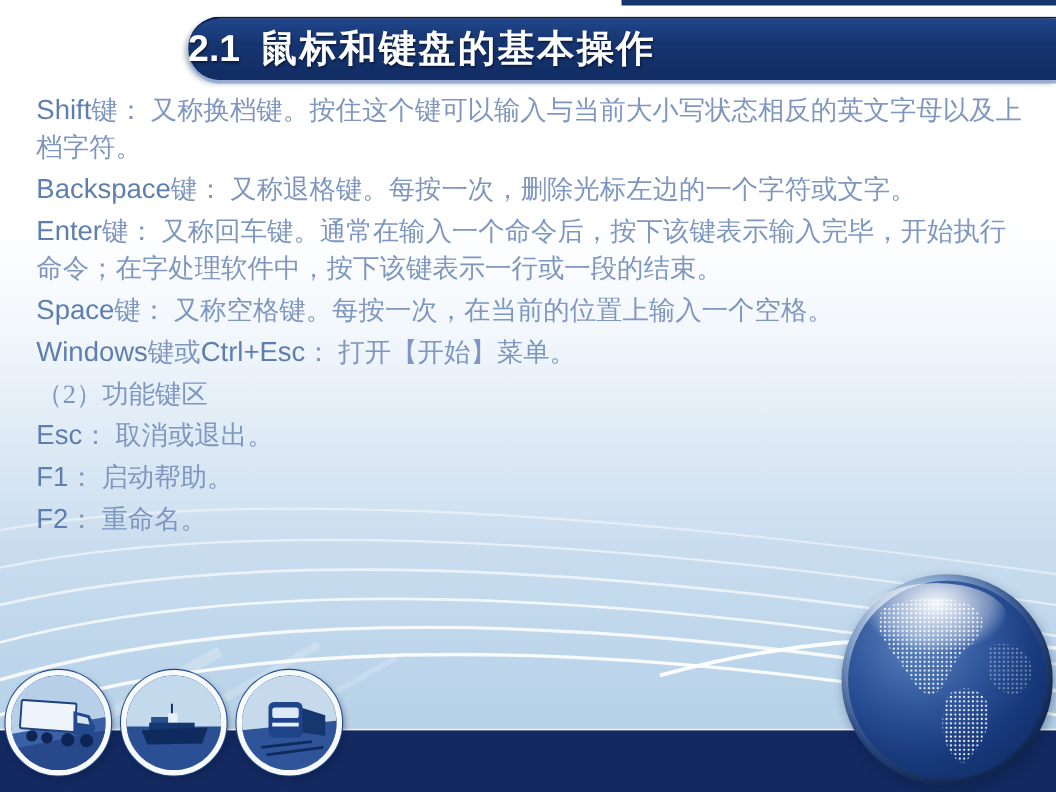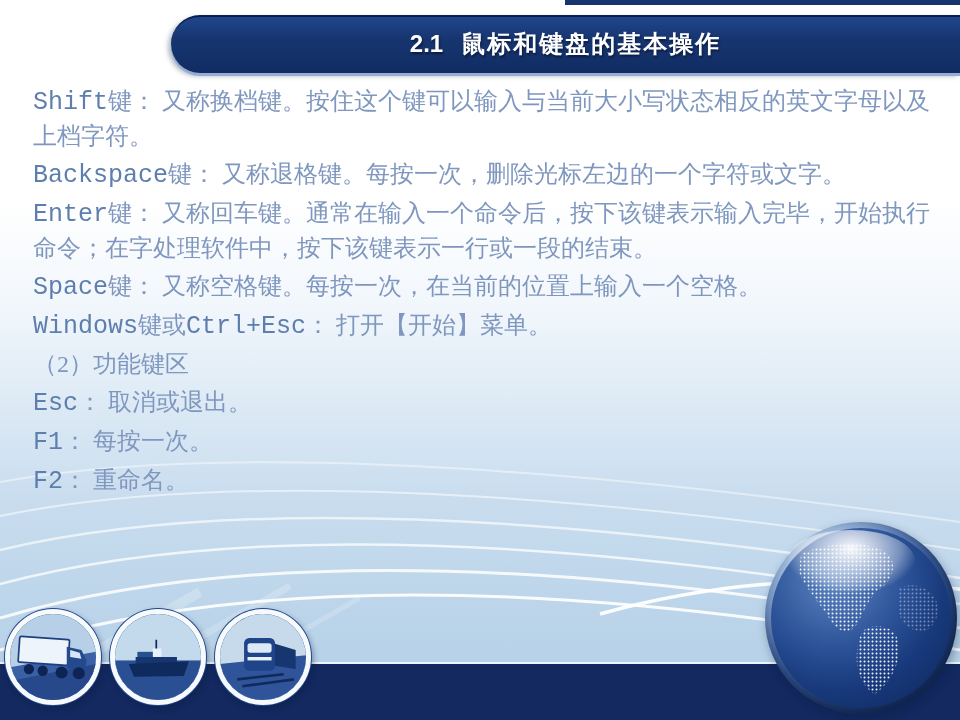--- a/index.html
+++ b/index.html
@@ -13,31 +13,31 @@
     position:absolute;left:565px;right:0;top:0;height:5px;background:#16356f;
   }
   .title-banner{
     position:absolute;left:171px;right:0;top:15px;height:56px;
     border-radius:30px 0 0 30px;
     background:linear-gradient(180deg,#20468c 0%,#16356f 40%,#112c63 100%);
     border-top:2px solid #0a1f4e;
     box-shadow:0 3px 0 #97aed2, -3px 3px 5px rgba(110,125,150,.55);
   }
   .title-banner .title{
-    width:100%;text-align:center;color:#ffffff;font-weight:bold;
-    font-size:24px;line-height:54px;white-space:nowrap;
+    width:100%;text-align:left;color:#ffffff;font-weight:bold;
+    font-size:34px;line-height:54px;white-space:nowrap;
     text-shadow:1px 2px 2px rgba(0,0,20,.45);
   }
   .title .num{font-family:"Liberation Sans",sans-serif;margin-right:18px;}
   .title .zh{font-family:"Liberation Serif",serif;letter-spacing:2px;}
   
   .body-text{position:absolute;left:33px;top:84px;width:902px;}
   .body-text p{margin:0 0 4px 0;font-size:24px;line-height:33px;}
   .body-text .latin{
-    font-family:Liberation Mono, monospace;color:#5e7fae;font-size:25px;
+    font-family:Liberation Sans, sans-serif;color:#5e7fae;font-size:25px;
   }
   .body-text .cjk{
     font-family:"Liberation Serif",serif;color:#7f97bf;
   }
   
   .waves{position:absolute;left:0;top:0;width:960px;height:720px;pointer-events:none;}
   
   .bottom-band{
     position:absolute;left:0;right:0;top:662px;height:58px;
     background:#13295f;border-top:2px solid #eef5fb;
@@ -97,21 +97,21 @@
   </div>
 
   <div class="body-text">
       <p><span class="latin">Shift</span><span class="cjk">键： 又称换档键。按住这个键可以输入与当前大小写状态相反的英文字母以及上档字符。</span></p>
       <p><span class="latin">Backspace</span><span class="cjk">键： 又称退格键。每按一次，删除光标左边的一个字符或文字。</span></p>
       <p><span class="latin">Enter</span><span class="cjk">键： 又称回车键。通常在输入一个命令后，按下该键表示输入完毕，开始执行命令；在字处理软件中，按下该键表示一行或一段的结束。</span></p>
       <p><span class="latin">Space</span><span class="cjk">键： 又称空格键。每按一次，在当前的位置上输入一个空格。</span></p>
       <p><span class="latin">Windows</span><span class="cjk">键或</span><span class="latin">Ctrl+Esc</span><span class="cjk">： 打开【开始】菜单。</span></p>
       <p><span class="cjk">（2）功能键区</span></p>
       <p><span class="latin">Esc</span><span class="cjk">： 取消或退出。</span></p>
-      <p><span class="latin">F1</span><span class="cjk">： 每按一次。</span></p>
+      <p><span class="latin">F1</span><span class="cjk">： 启动帮助。</span></p>
       <p><span class="latin">F2</span><span class="cjk">： 重命名。</span></p>
     </div>
 
   <div class="thumb thumb-truck">
     <svg viewBox="0 0 100 100">
       <rect width="100" height="100" fill="#b7d0e8"></rect>
       <path d="M0,62 L100,44 L100,100 L0,100 Z" fill="#3a61a5"></path>
       <path d="M0,78 L100,58 L100,100 L0,100 Z" fill="#27498c"></path>
       <g transform="rotate(4 42 48)">
         <rect x="10" y="28" width="58" height="30" rx="2" fill="#eef4fb" stroke="#1d3f7e" stroke-width="2"></rect>

